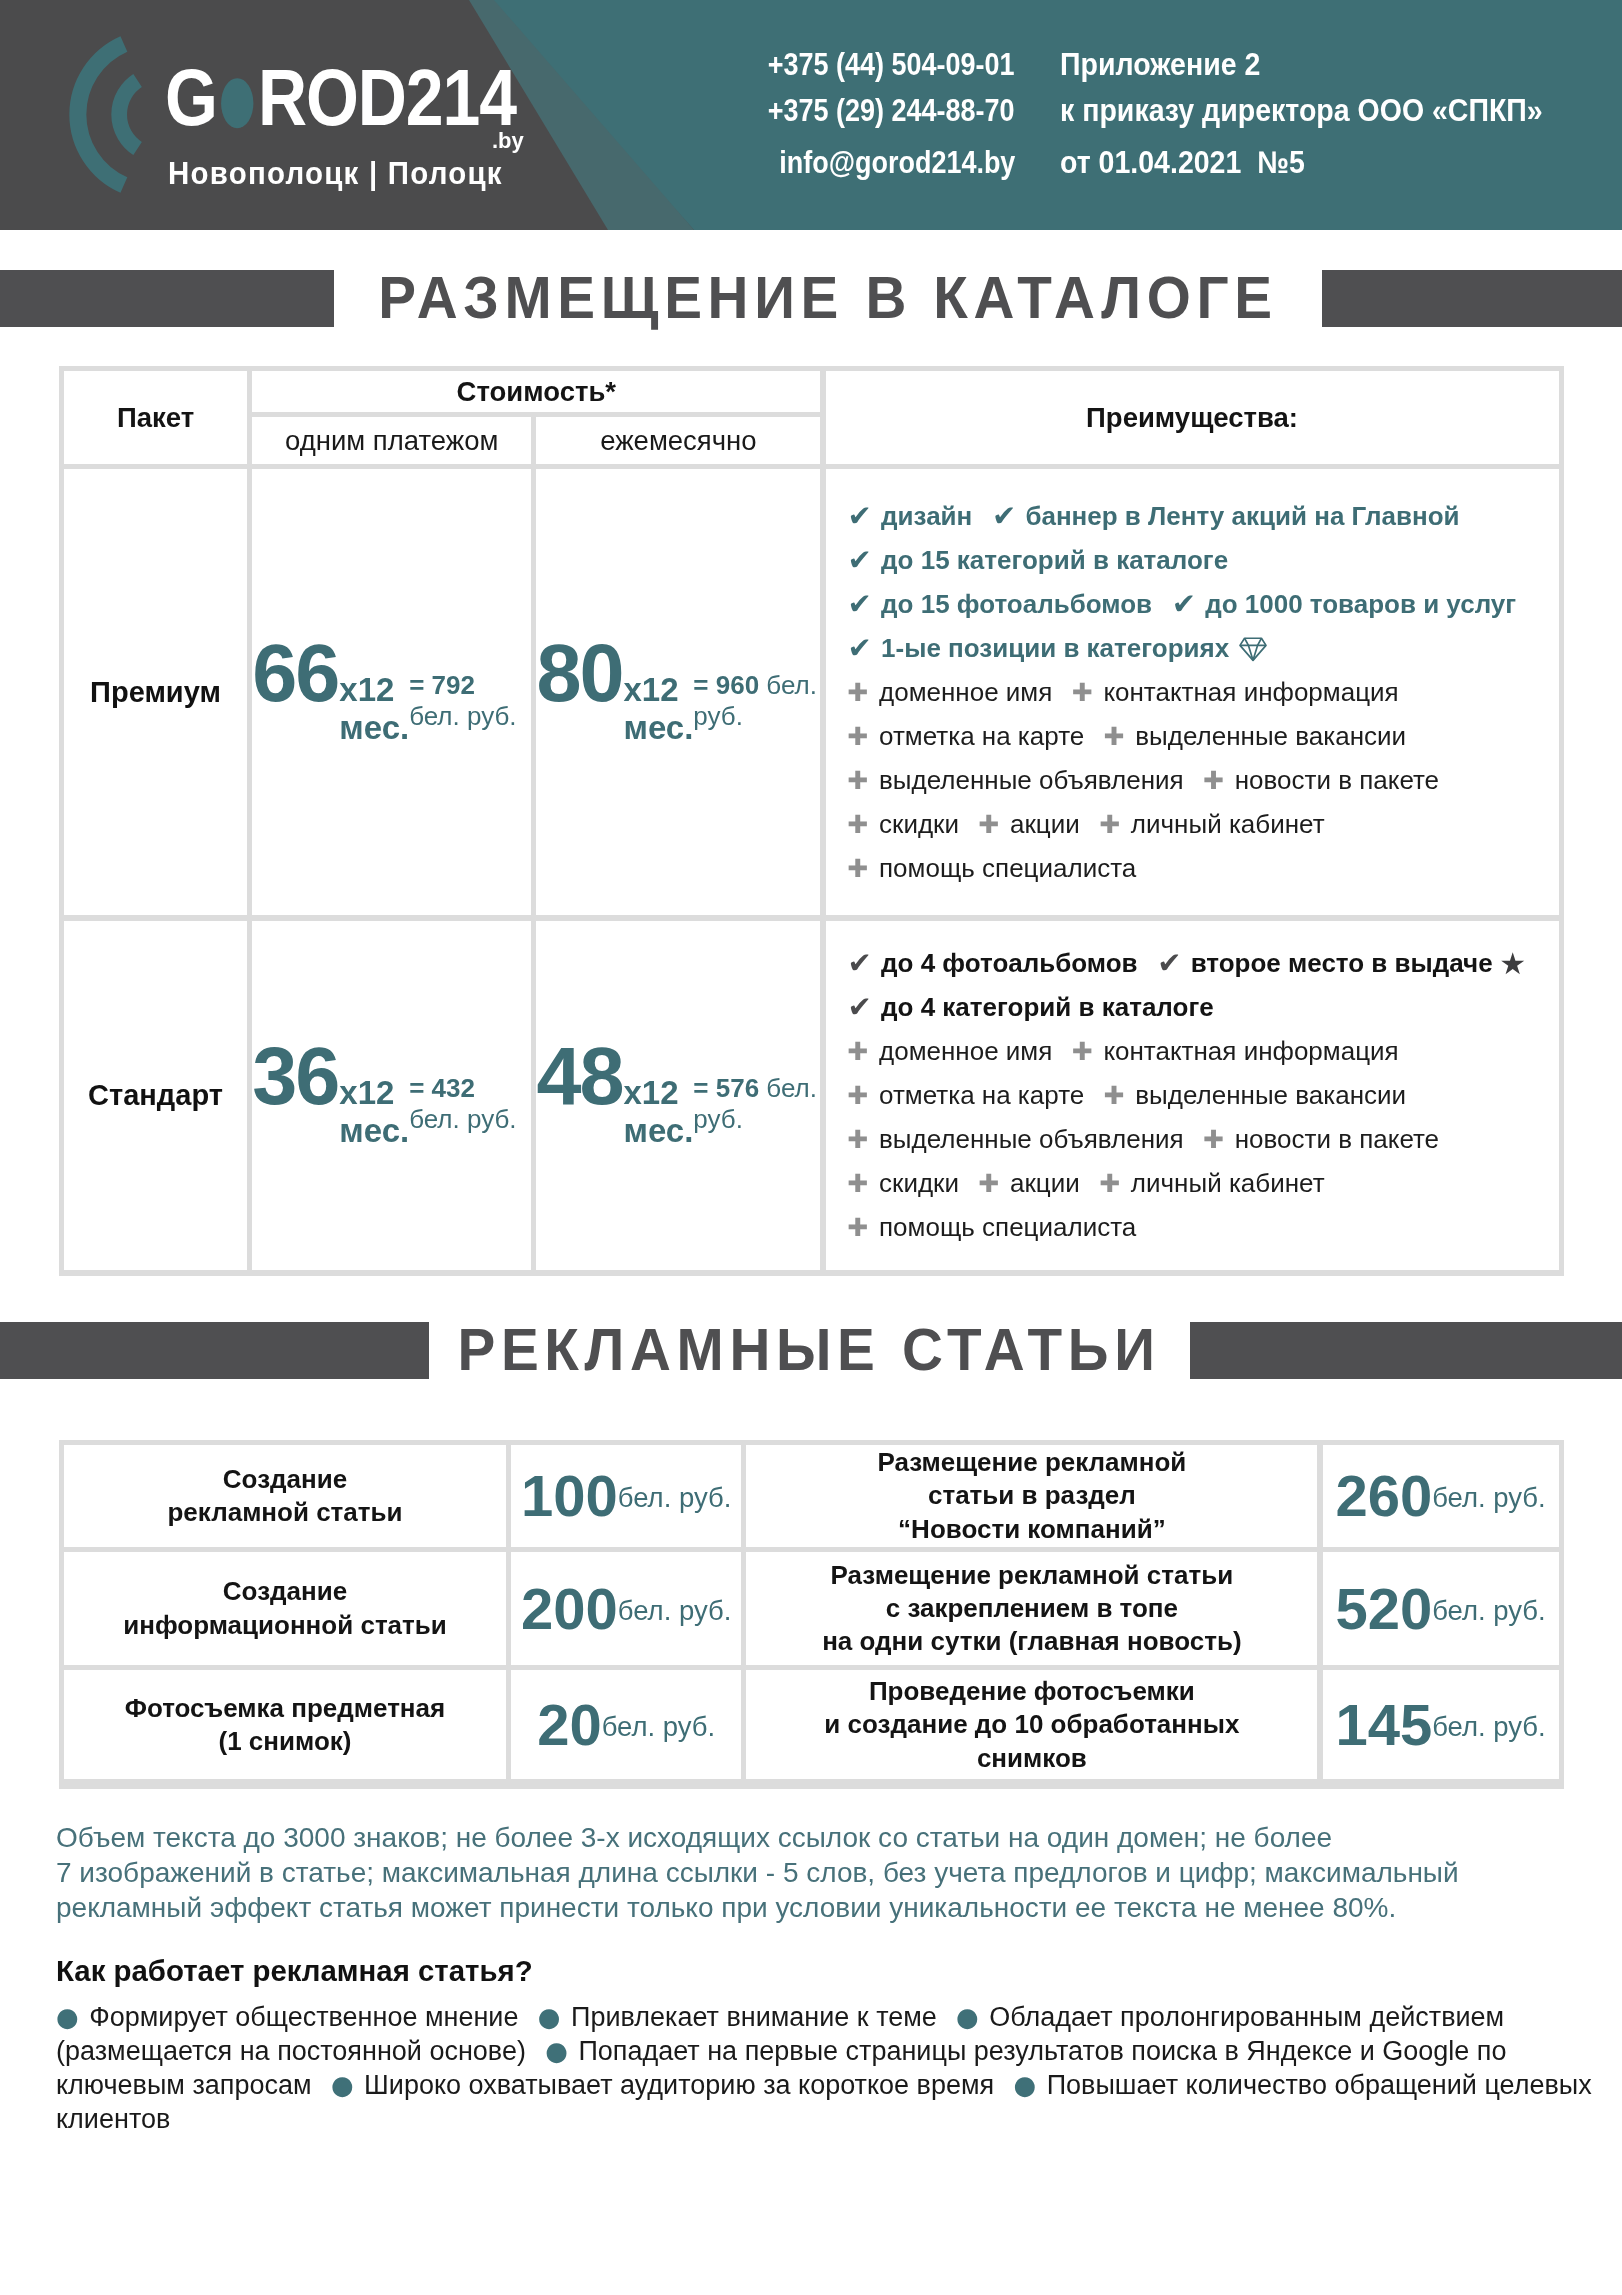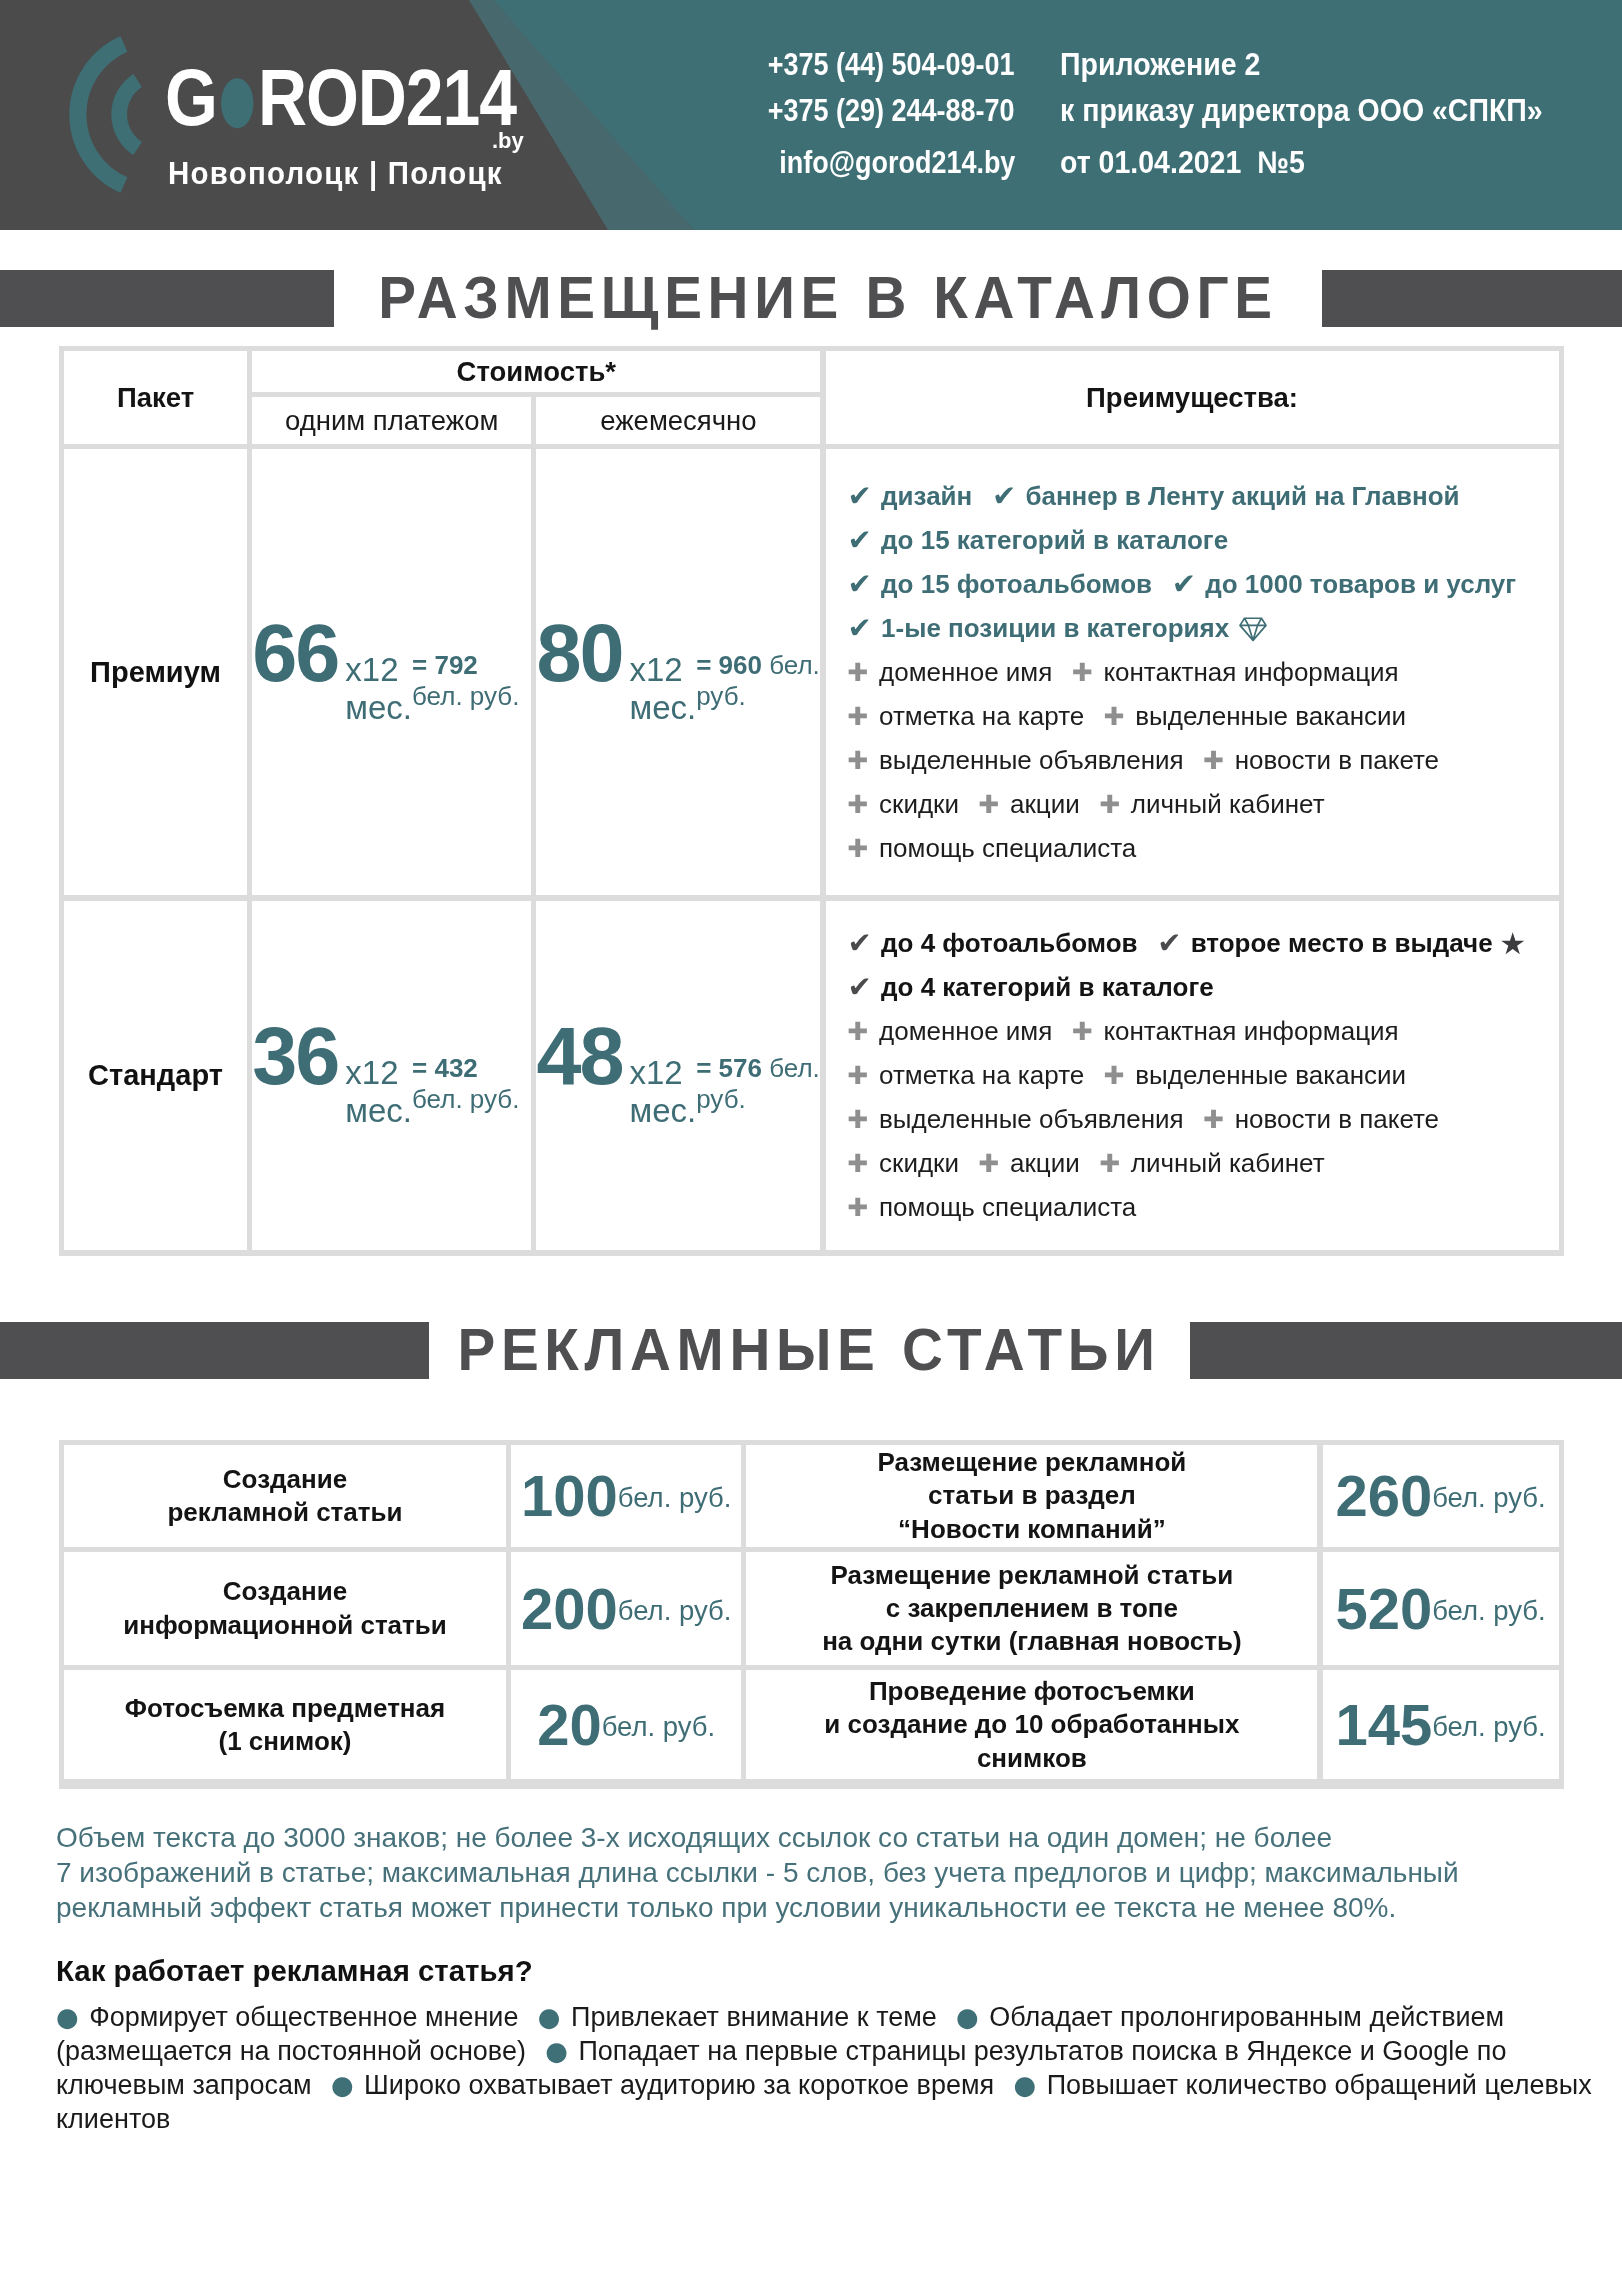--- a/index.html
+++ b/index.html
@@ -52,36 +52,36 @@
   #title-catalog .bar-r{left:1322px;width:301px}
   #title-catalog .t-text{left:334px;width:988px}
   #title-articles{top:1322px}
   #title-articles .bar-l{left:0;width:429px}
   #title-articles .bar-r{left:1190px;width:433px}
   #title-articles .t-text{left:429px;width:760px}
 
   
   .gridtbl{position:absolute;background:var(--border);border:5.2px solid var(--border);display:grid;gap:5.2px}
   .cell{background:#fff;display:flex;align-items:center;justify-content:center}
-  #table-catalog{left:59px;top:346px;width:1505px;height:910px;
+  #table-catalog{left:59px;top:366px;width:1505px;height:910px;
     grid-template-columns:183px 279px 284px 733px;
     grid-template-rows:41px 47px 446px 349px}
   .c-paket{grid-area:1/1/3/2}
   .c-cost{grid-area:1/2/2/4}
   .c-once{grid-area:2/2/3/3}
   .c-month{grid-area:2/3/3/4}
   .c-benef{grid-area:1/4/3/5}
   .hdr-lbl{font-weight:600;font-size:27.5px;color:#141414}
   .sub-lbl{font-weight:400;font-size:27.5px;color:#1a1a1a}
   .pkg-name{font-weight:700;font-size:29px;color:#111}
 
   .pricebox{display:flex;align-items:center}
   .pb-top{display:flex;align-items:baseline}
   .pb-num{font-weight:700;font-size:81px;line-height:.9;color:var(--teal-text);letter-spacing:-2px}
-  .pb-mult{font-weight:400;font-size:33px;color:var(--teal-text);margin-left:7px}
+  .pb-mult{font-weight:700;font-size:33px;color:var(--teal-text);margin-left:1px}
   .pb-line{margin-top:17px;font-size:26px;color:var(--teal-text)}
   .pb-total{font-weight:700}
   .pb-cur{font-weight:400}
 
   .benef{flex-direction:column;align-items:flex-start;justify-content:center;padding-left:22px}
   .b-line{display:flex;align-items:center;height:44px;white-space:nowrap}
   .ic{font-family:"DejaVu Sans",sans-serif;display:inline-block}
   .chk::before{content:"✔"}
   .chk{font-weight:700;font-size:29px;color:var(--teal-text);margin-right:9.2px}
   .chk-gray{color:#4b4b4d}

